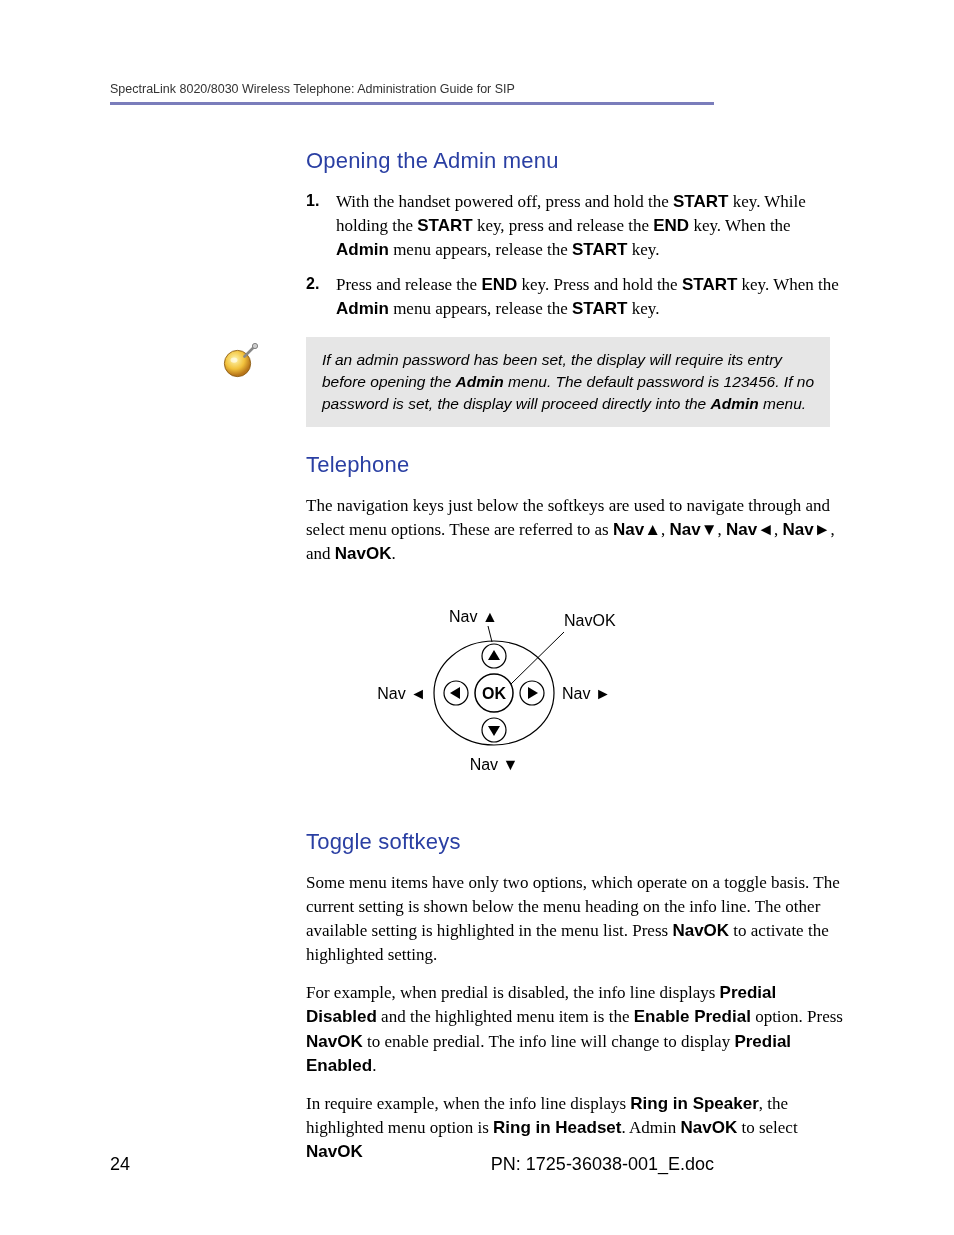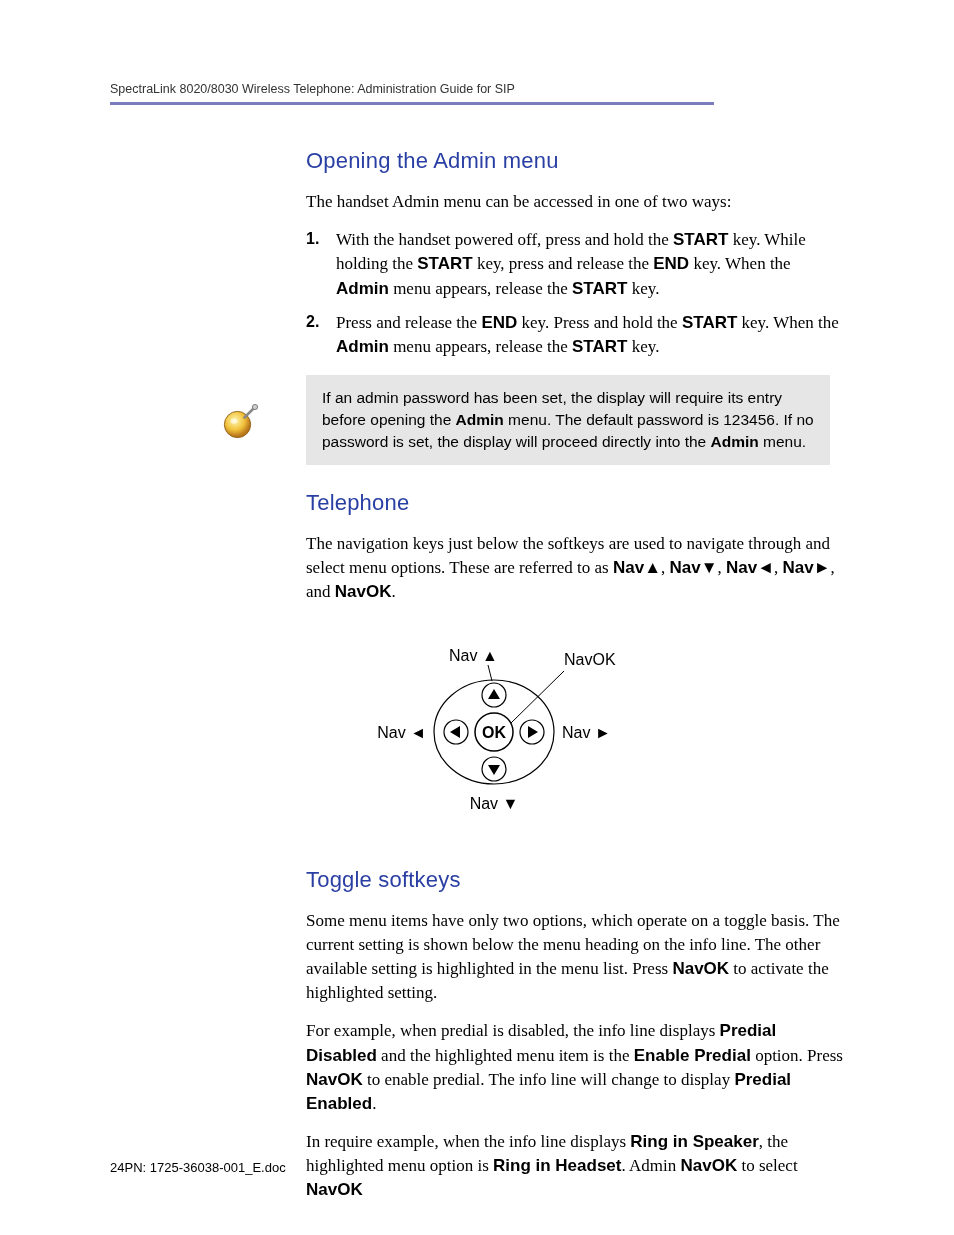--- a/index.html
+++ b/index.html
@@ -64,22 +64,23 @@
     font-family: Arial, Helvetica, sans-serif;
     font-size: 16px;
   }
   .sans-b {
     font-family: Arial, Helvetica, sans-serif;
     font-weight: bold;
     font-size: 17px;
   }
   .note-row {
     display: flex;
-    align-items: center;
+    align-items: flex-start;
     margin: 16px 16px 22px -86px;
+    font-style: italic;
   }
   .note-icon {
     width: 42px;
     height: 42px;
     flex: 0 0 42px;
     margin-right: 44px;
     margin-top: 2px;
   }
   .note-box {
     background: #e6e6e6;
@@ -92,39 +93,39 @@
   .note-box .sans-b { font-size: 15.5px; }
   .nav-dia {
     margin: 18px 0 18px 48px;
   }
   .footer {
     position: absolute;
     left: 110px;
     right: 110px;
     bottom: 60px;
     display: flex;
-    font-family: Arial, Helvetica, sans-serif;
-    font-size: 13px;
+    justify-content: space-between;
+    font-family: Arial, Helvetica, sans-serif;
+    font-size: 18px;
     color: #000;
   }
 </style>
 </head>
 <body>
 
 <div class="page">
 
   <div class="running-head">SpectraLink 8020/8030 Wireless Telephone: Administration Guide for SIP</div>
   <hr class="rule">
 
   <div class="content">
 
     
     <h2 class="first">Opening the Admin menu</h2>
 
-    <p>The handset Admin menu can be accessed in one of two ways:</p>
 
     <ol class="steps">
       <li>
         <span>With the handset powered off, press and hold the </span><span class="sans-b">START</span><span> key. While holding the </span><span class="sans-b">START</span><span> key, press and release the </span><span class="sans-b">END</span><span> key.  When the </span><span class="sans-b">Admin</span><span> menu appears, release the </span><span class="sans-b">START</span><span> key.</span>
       </li>
       <li>
         <span>Press and release the </span><span class="sans-b">END</span><span> key.  Press and hold the </span><span class="sans-b">START</span><span> key. When the </span><span class="sans-b">Admin</span><span> menu appears, release the </span><span class="sans-b">START</span><span> key.</span>
       </li>
     </ol>
 

